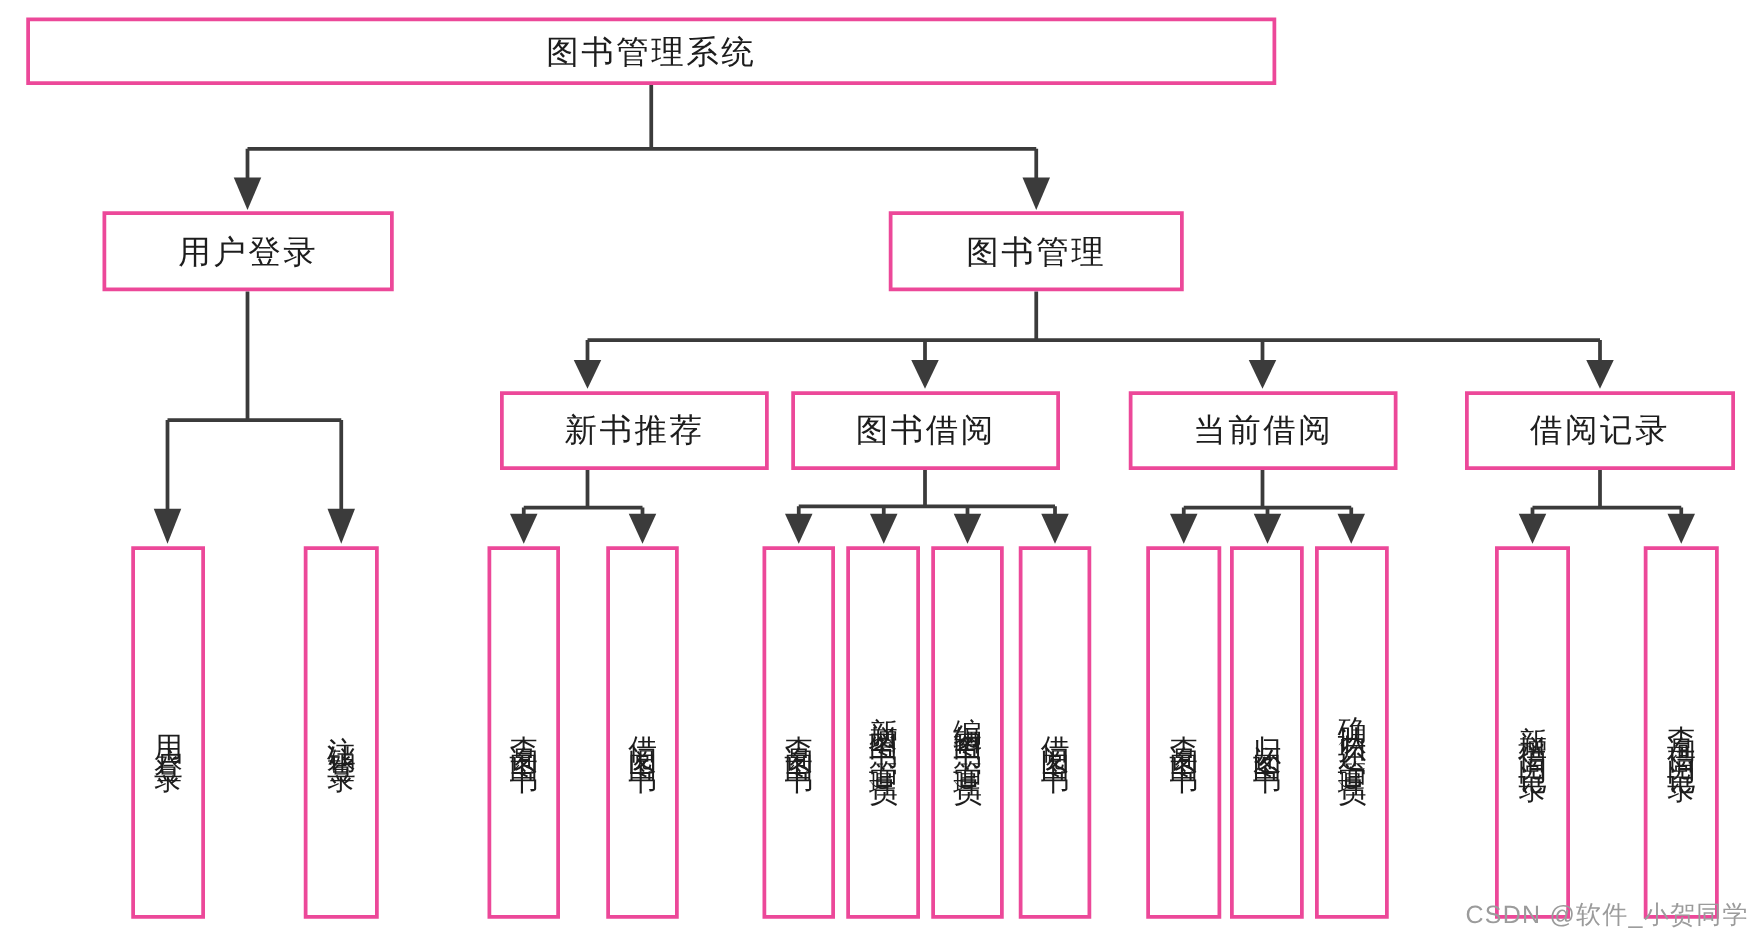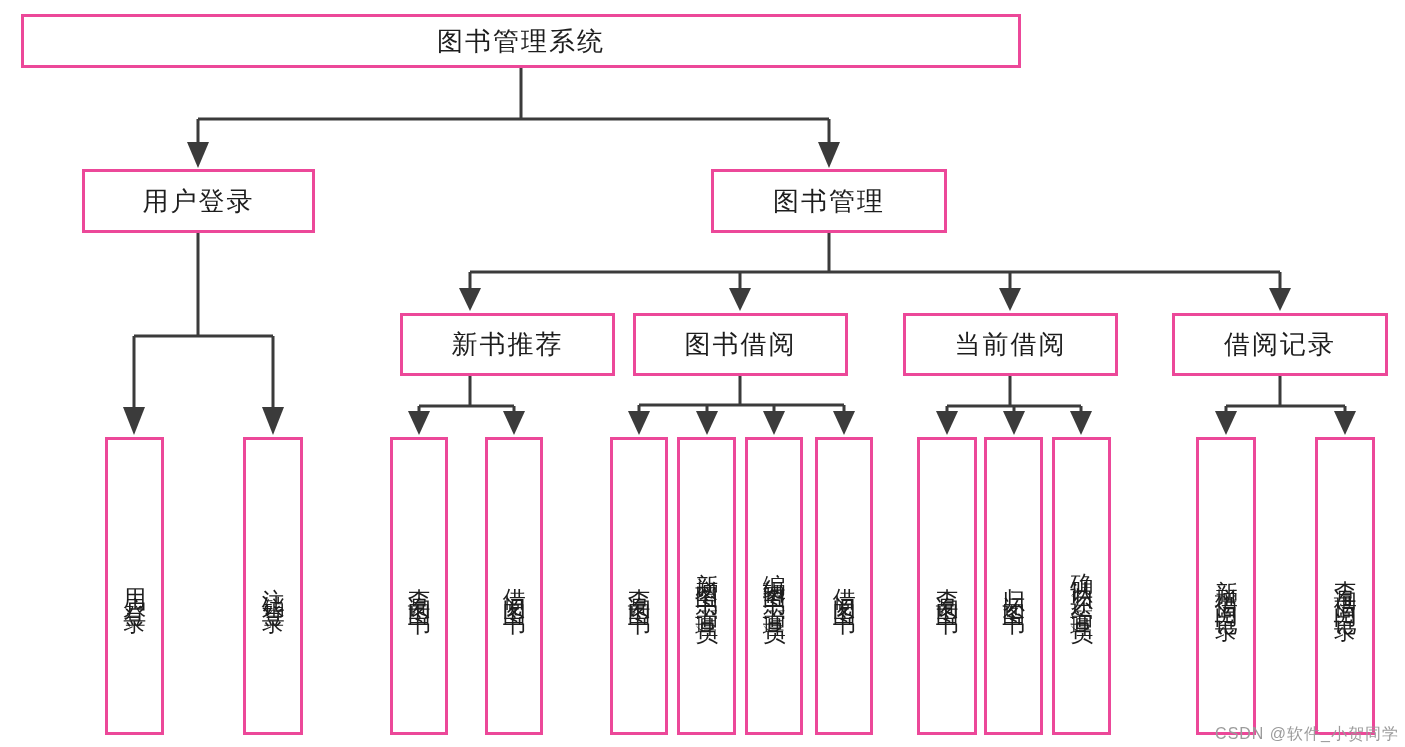--- a/index.html
+++ b/index.html
@@ -27,21 +27,21 @@
     font-size:23px;
     letter-spacing:8px;
     line-height:1.1;
     color:#1d1d1d;
   }
   .v-node.tight span{letter-spacing:7px;}
   svg.wires{position:absolute;left:0;top:0;pointer-events:none;}
   .watermark{
     position:absolute;
     right:6px;bottom:2px;
-    font-size:16px;
+    font-size:20px;
     color:#9b9b9b;
     letter-spacing:1px;
     white-space:nowrap;
   }
 </style>
 </head>
 <body>
 
 <div class="stage">
 

